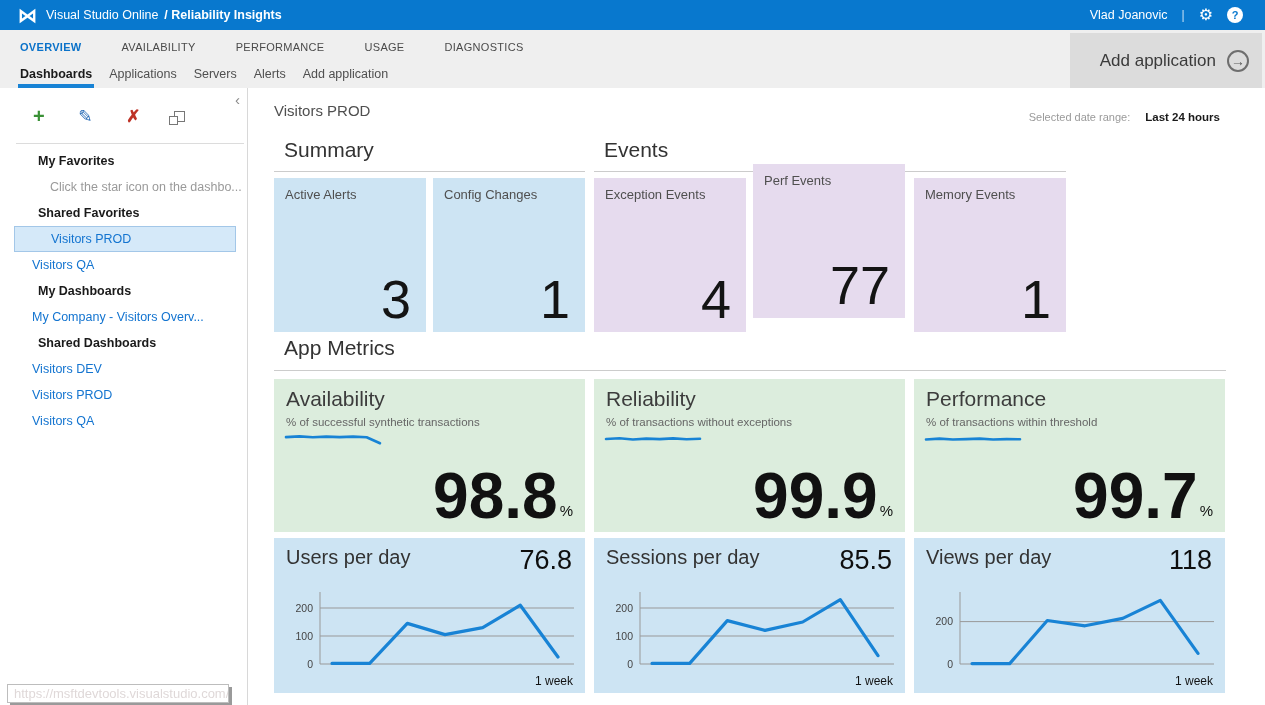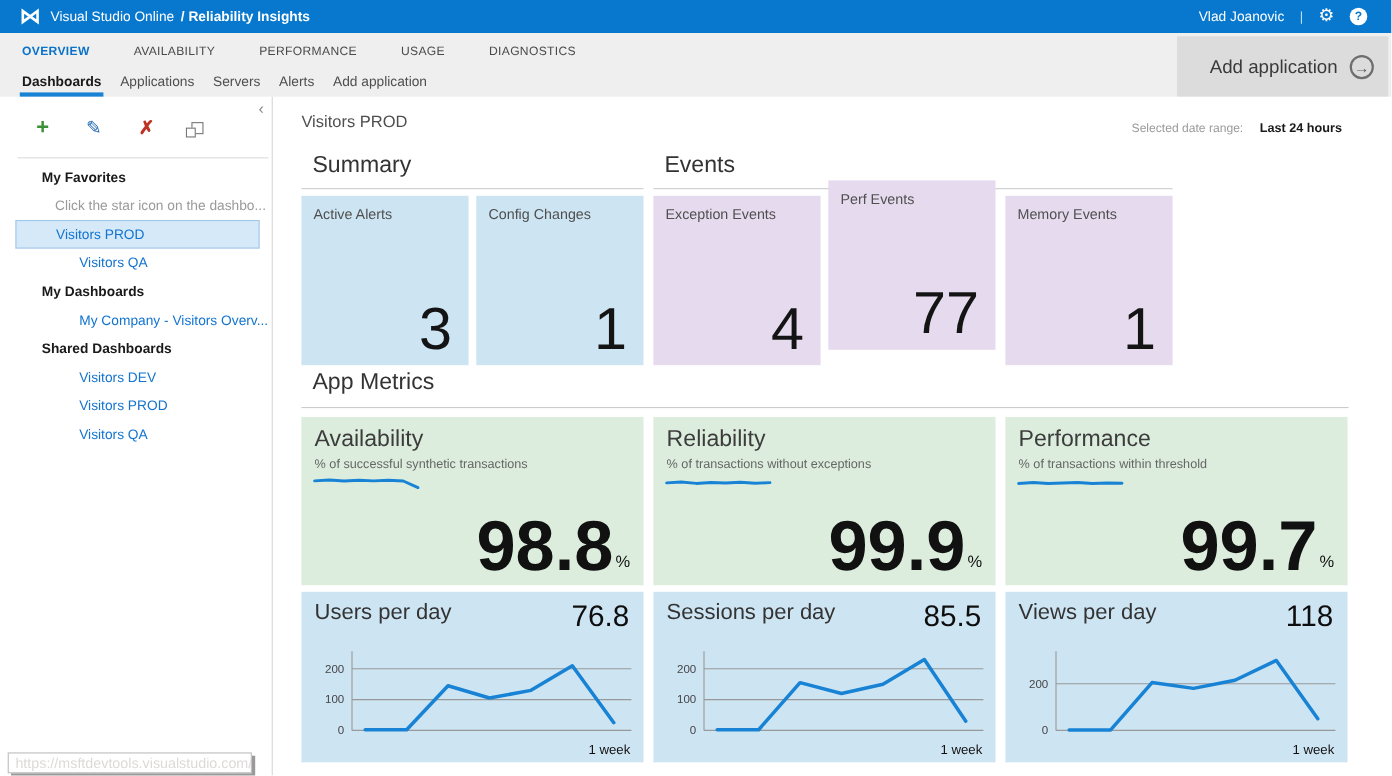--- a/index.html
+++ b/index.html
@@ -36,21 +36,21 @@
   .plus{color:#3A9136;font-weight:bold;font-size:20px}
   .pencil{color:#2268B5}
   .del{color:#BE3226;font-weight:bold}
   .copy-icon{position:relative;width:11px;height:11px;border:1.5px solid #777;display:inline-block;background:#fff;cursor:pointer}
   .copy-icon::before{content:'';position:absolute;left:-6px;top:4px;width:7px;height:7px;border:1.5px solid #777;background:#fff}
   .side-divider{position:absolute;left:16px;right:3px;top:55px;border-top:1px solid #DCDCDC}
   .side-list{position:absolute;left:0;right:0;top:60px;font-size:12.5px}
   .side-list>div{line-height:26px;height:26px;white-space:nowrap;overflow:hidden}
   .sgh{padding-left:38px;font-weight:bold;color:#1a1a1a}
   .shint{padding-left:50px;color:#9A9A9A}
-  .sitem{padding-left:72px;color:#1374D0;cursor:pointer}
+  .sitem{padding-left:32px;color:#1374D0;cursor:pointer}
   .sitem.sel{margin-left:14px;margin-right:11px;padding-left:36px;background:#D5E9F9;border:1px solid #A3C7E8;line-height:24px;height:26px}
   .statusbar{position:absolute;left:7px;bottom:2px;width:222px;height:19px;background:#fff;border:1px solid #BDBDBD;box-shadow:3px 3px 0 #9A9A9A;font-size:13px;color:#DFD8D8;line-height:17px;padding-left:6px;white-space:nowrap;overflow:hidden}
 
   
   .main{position:absolute;left:249px;top:88px;right:0;bottom:0;background:#fff}
   .page-title{position:absolute;left:25px;top:14px;font-size:15px;font-weight:300;color:#4F4F4F}
   .daterange{position:absolute;right:45px;top:23px;font-size:11px;display:flex;gap:15px;align-items:baseline}
   .dr-label{color:#9A9A9A}
   .dr-value{color:#1a1a1a;font-weight:bold;font-size:11.5px}
   .sec-h{position:absolute;font-size:21px;font-weight:300;color:#333}
@@ -119,20 +119,21 @@
     <div class="side-toolbar">
       <span class="tb-icon plus">+</span>
       <span class="tb-icon pencil">✎</span>
       <span class="tb-icon del">✗</span>
       <span class="copy-icon"></span>
     </div>
     <div class="side-divider"></div>
     <div class="side-list">
       <div class="sgh">My Favorites</div>
       <div class="shint">Click the star icon on the dashbo...</div>
+      <div class="sgh">Shared Favorites</div>
       <div class="sitem sel">Visitors PROD</div>
       <div class="sitem">Visitors QA</div>
       <div class="sgh">My Dashboards</div>
       <div class="sitem">My Company - Visitors Overv...</div>
       <div class="sgh">Shared Dashboards</div>
       <div class="sitem">Visitors DEV</div>
       <div class="sitem">Visitors PROD</div>
       <div class="sitem">Visitors QA</div>
     </div>
     <div class="statusbar">https://msftdevtools.visualstudio.com/</div>

